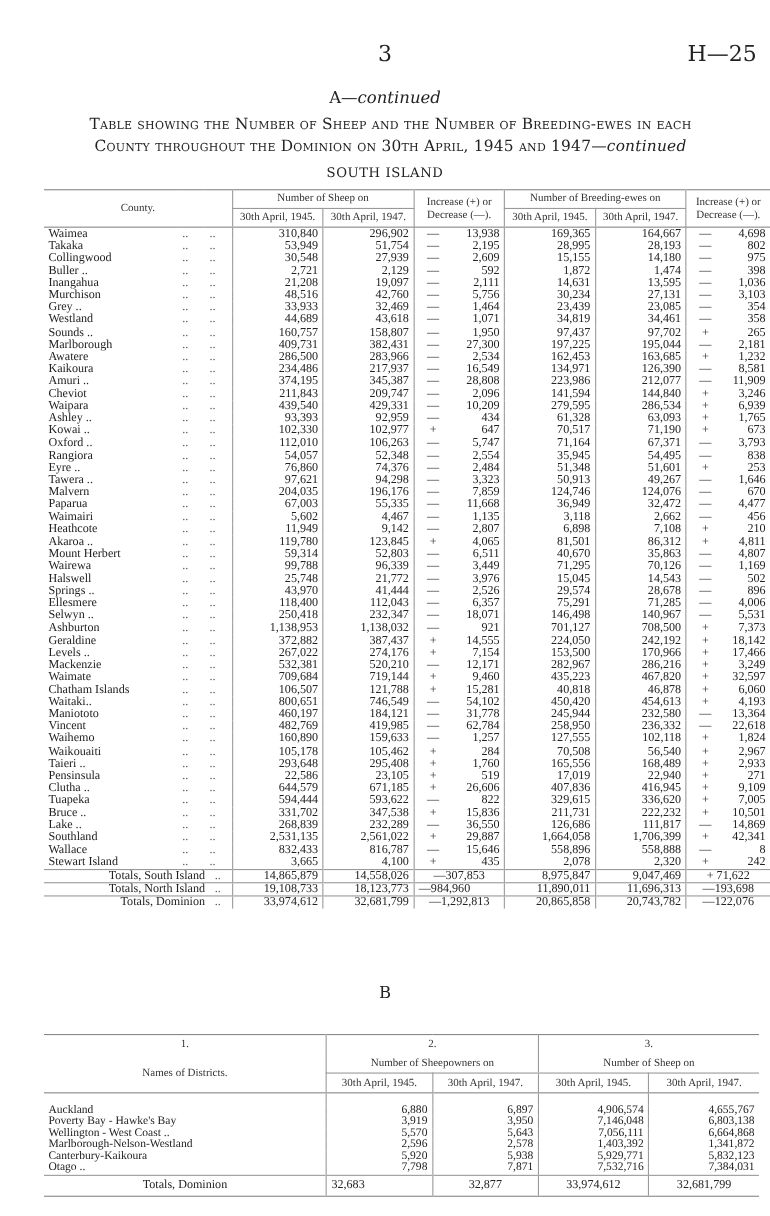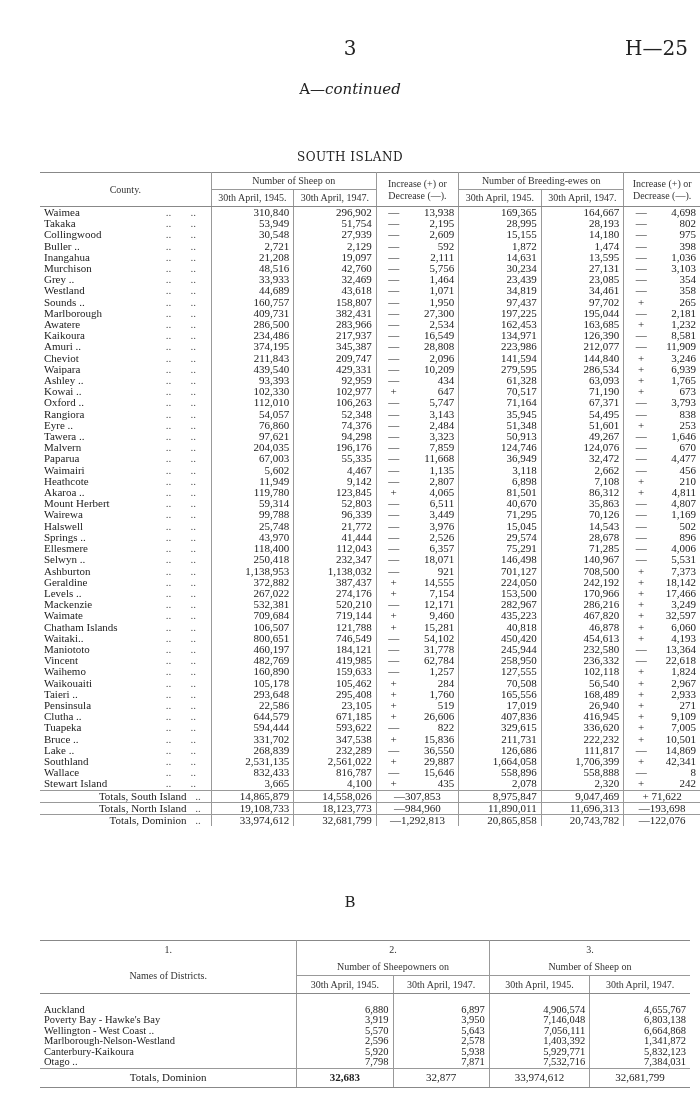--- a/index.html
+++ b/index.html
@@ -36,20 +36,22 @@
   #tableB td { padding: 0 4px; line-height: 10.5px; height: 10.5px; white-space: nowrap; }
   #tableB .tot td { height: 18px; }
 </style>
 </head>
 <body>
 
 <div class="pagenum">3</div>
 <div class="pageref">H—25</div>
 <div class="sec-a"><span>A—</span><i>continued</i></div>
 <div class="title">
+  <div>Table showing the Number of Sheep and the Number of Breeding-ewes in each</div>
+  <div><span>County throughout the Dominion on 30th April, 1945 and 1947—</span><i>continued</i></div>
 </div>
 <div class="island">SOUTH ISLAND</div>
 
 <table id="tableA">
   <colgroup>
     <col style="width:118px">
       <col style="width:24px">
       <col style="width:24px">
     <col style="width:80px">
       <col style="width:80px">
@@ -271,21 +273,21 @@
         <td class="num bl">71,164</td>
         <td class="num bl">67,371</td>
         <td class="num bl"><span class="sign" style="float: left; margin-left: 6px;">—</span><span>3,793</span></td>
       </tr>
       <tr>
         <td class="county">Rangiora</td>
         <td class="dots">..</td>
         <td class="dots">..</td>
         <td class="num bl">54,057</td>
         <td class="num bl">52,348</td>
-        <td class="num bl"><span class="sign" style="float: left; margin-left: 6px;">—</span><span>3,143</span></td>
+        <td class="num bl"><span class="sign" style="float: left; margin-left: 6px;">—</span><span>2,554</span></td>
         <td class="num bl">35,945</td>
         <td class="num bl">54,495</td>
         <td class="num bl"><span class="sign" style="float: left; margin-left: 6px;">—</span><span>838</span></td>
       </tr>
       <tr>
         <td class="county">Eyre ..</td>
         <td class="dots">..</td>
         <td class="dots">..</td>
         <td class="num bl">76,860</td>
         <td class="num bl">74,376</td>
@@ -559,21 +561,21 @@
         <td class="num bl"><span class="sign" style="float: left; margin-left: 6px;">+</span><span>2,933</span></td>
       </tr>
       <tr>
         <td class="county">Pensinsula</td>
         <td class="dots">..</td>
         <td class="dots">..</td>
         <td class="num bl">22,586</td>
         <td class="num bl">23,105</td>
         <td class="num bl"><span class="sign" style="float: left; margin-left: 6px;">+</span><span>519</span></td>
         <td class="num bl">17,019</td>
-        <td class="num bl">26,940</td>
+        <td class="num bl">22,940</td>
         <td class="num bl"><span class="sign" style="float: left; margin-left: 6px;">+</span><span>271</span></td>
       </tr>
       <tr>
         <td class="county">Clutha ..</td>
         <td class="dots">..</td>
         <td class="dots">..</td>
         <td class="num bl">644,579</td>
         <td class="num bl">671,185</td>
         <td class="num bl"><span class="sign" style="float: left; margin-left: 6px;">+</span><span>26,606</span></td>
         <td class="num bl">407,836</td>
@@ -654,21 +656,21 @@
         <td class="num bl">14,558,026</td>
         <td class="num bl" style="text-align: center;">—307,853</td>
         <td class="num bl">8,975,847</td>
         <td class="num bl">9,047,469</td>
         <td class="num bl" style="text-align: center;">+ 71,622</td>
       </tr>
       <tr class="tot">
         <td class="lbl" colspan="3"><span>Totals, North Island</span>  <span class="dots">..</span></td>
         <td class="num bl">19,108,733</td>
         <td class="num bl">18,123,773</td>
-        <td class="num bl" style="text-align: center;">—984,960</td>
+        <td class="num bl" style="text-align: left;">—984,960</td>
         <td class="num bl">11,890,011</td>
         <td class="num bl">11,696,313</td>
         <td class="num bl" style="text-align: center;">—193,698</td>
       </tr>
       <tr class="tot">
         <td class="lbl" colspan="3"><span>Totals, Dominion</span>  <span class="dots">..</span></td>
         <td class="num bl">33,974,612</td>
         <td class="num bl">32,681,799</td>
         <td class="num bl" style="text-align: center;">—1,292,813</td>
         <td class="num bl">20,865,858</td>
@@ -753,19 +755,19 @@
         <td class="county">Otago ..</td>
         <td class="num bl">7,798</td>
         <td class="num bl">7,871</td>
         <td class="num bl">7,532,716</td>
         <td class="num bl">7,384,031</td>
       </tr>
     </tbody>
   <tbody id="tableB-totals">
       <tr class="tot">
         <td style="text-align: center; border-bottom: 1px solid rgb(136, 136, 136);">Totals, Dominion</td>
-        <td class="bl" style="text-align: center; border-bottom: 1px solid rgb(136, 136, 136); font-weight: bold;">32,683</td>
+        <td class="bl" style="text-align: left; border-bottom: 1px solid rgb(136, 136, 136);">32,683</td>
         <td class="bl" style="text-align: center; border-bottom: 1px solid rgb(136, 136, 136);">32,877</td>
         <td class="bl" style="text-align: center; border-bottom: 1px solid rgb(136, 136, 136);">33,974,612</td>
         <td class="bl" style="text-align: center; border-bottom: 1px solid rgb(136, 136, 136);">32,681,799</td>
       </tr>
     </tbody>
 </table>
 
 </body></html>

